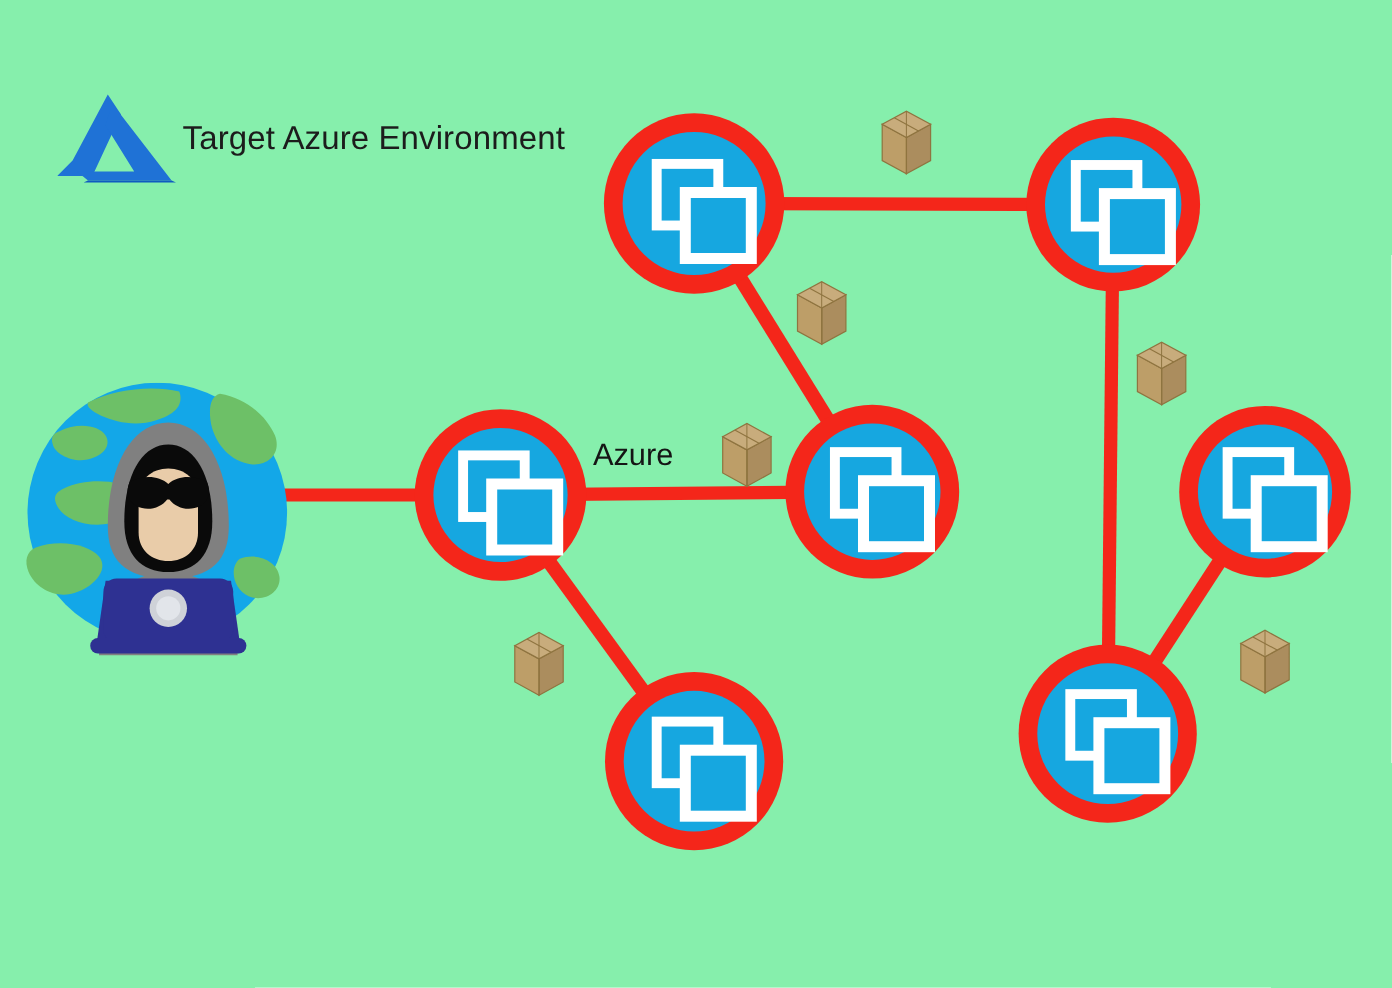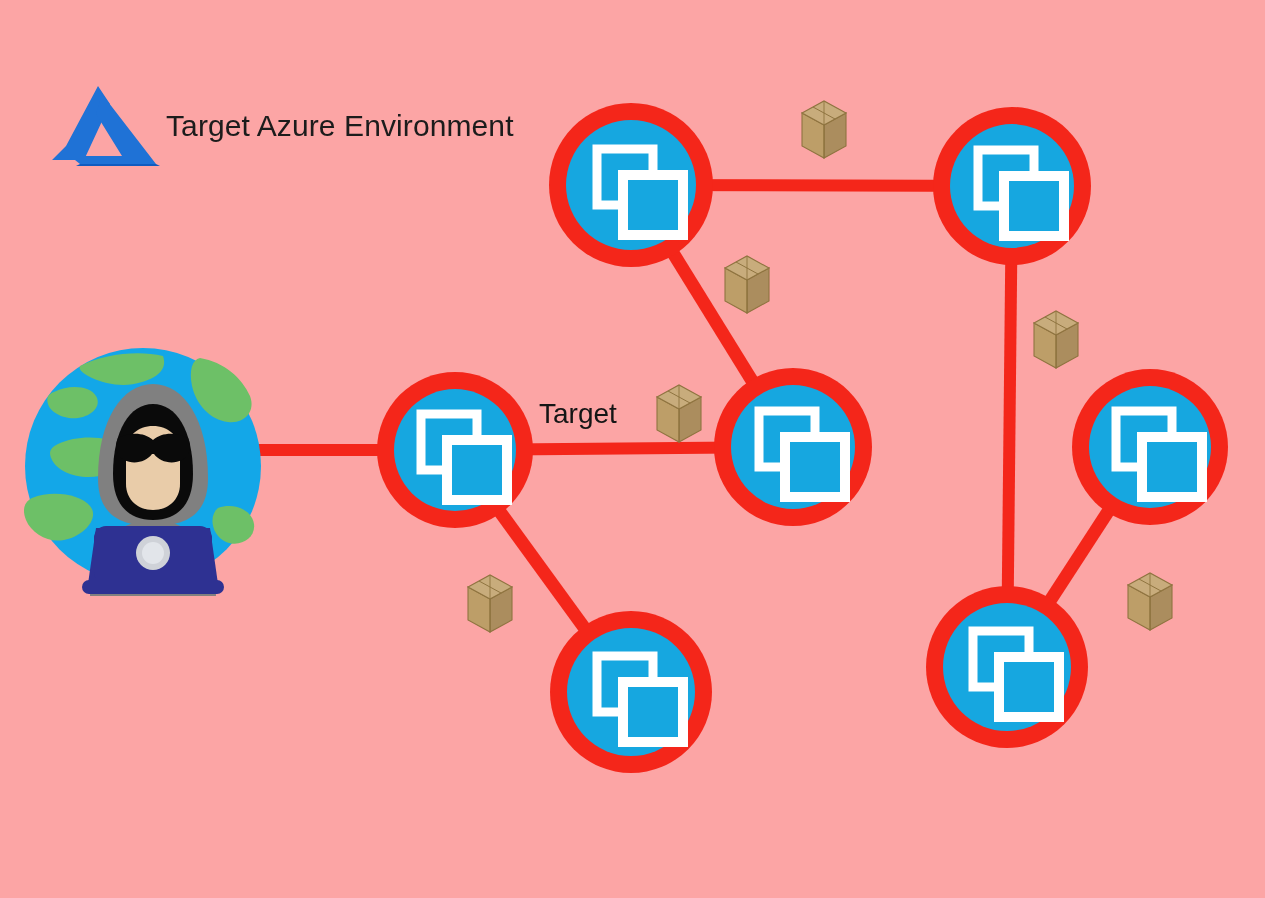--- a/index.html
+++ b/index.html
@@ -8,21 +8,21 @@
     padding: 0;
     background: #ffffff;
   }
   body {
     font-family: "Liberation Sans", sans-serif;
   }
   #canvas {
     position: relative;
     width: 1265px;
     height: 898px;
-    background: #fca5a5;
+    background: #86efac;
     overflow: hidden;
   }
   #diagram-svg {
     position: absolute;
     left: 0;
     top: 0;
     width: 1265px;
     height: 898px;
     display: block;
   }
@@ -232,15 +232,15 @@
 
       <polygon points="46,2 14,62 0,76 32,76 58,20" fill="#1f72d6"></polygon>
 
       <polygon points="50,10 104,80 28,80 18,72 70,72 44,30" fill="#1f72d6"></polygon>
 
       <polygon points="28,80 104,80 108,82 24,82" fill="#0f5bc0"></polygon>
     </svg>
     <div class="title-text">Target Azure Environment</div>
   </div>
 
-  <div class="packet-label">Target</div>
+  <div class="packet-label">Azure</div>
 
 </div>
 
 </body></html>

